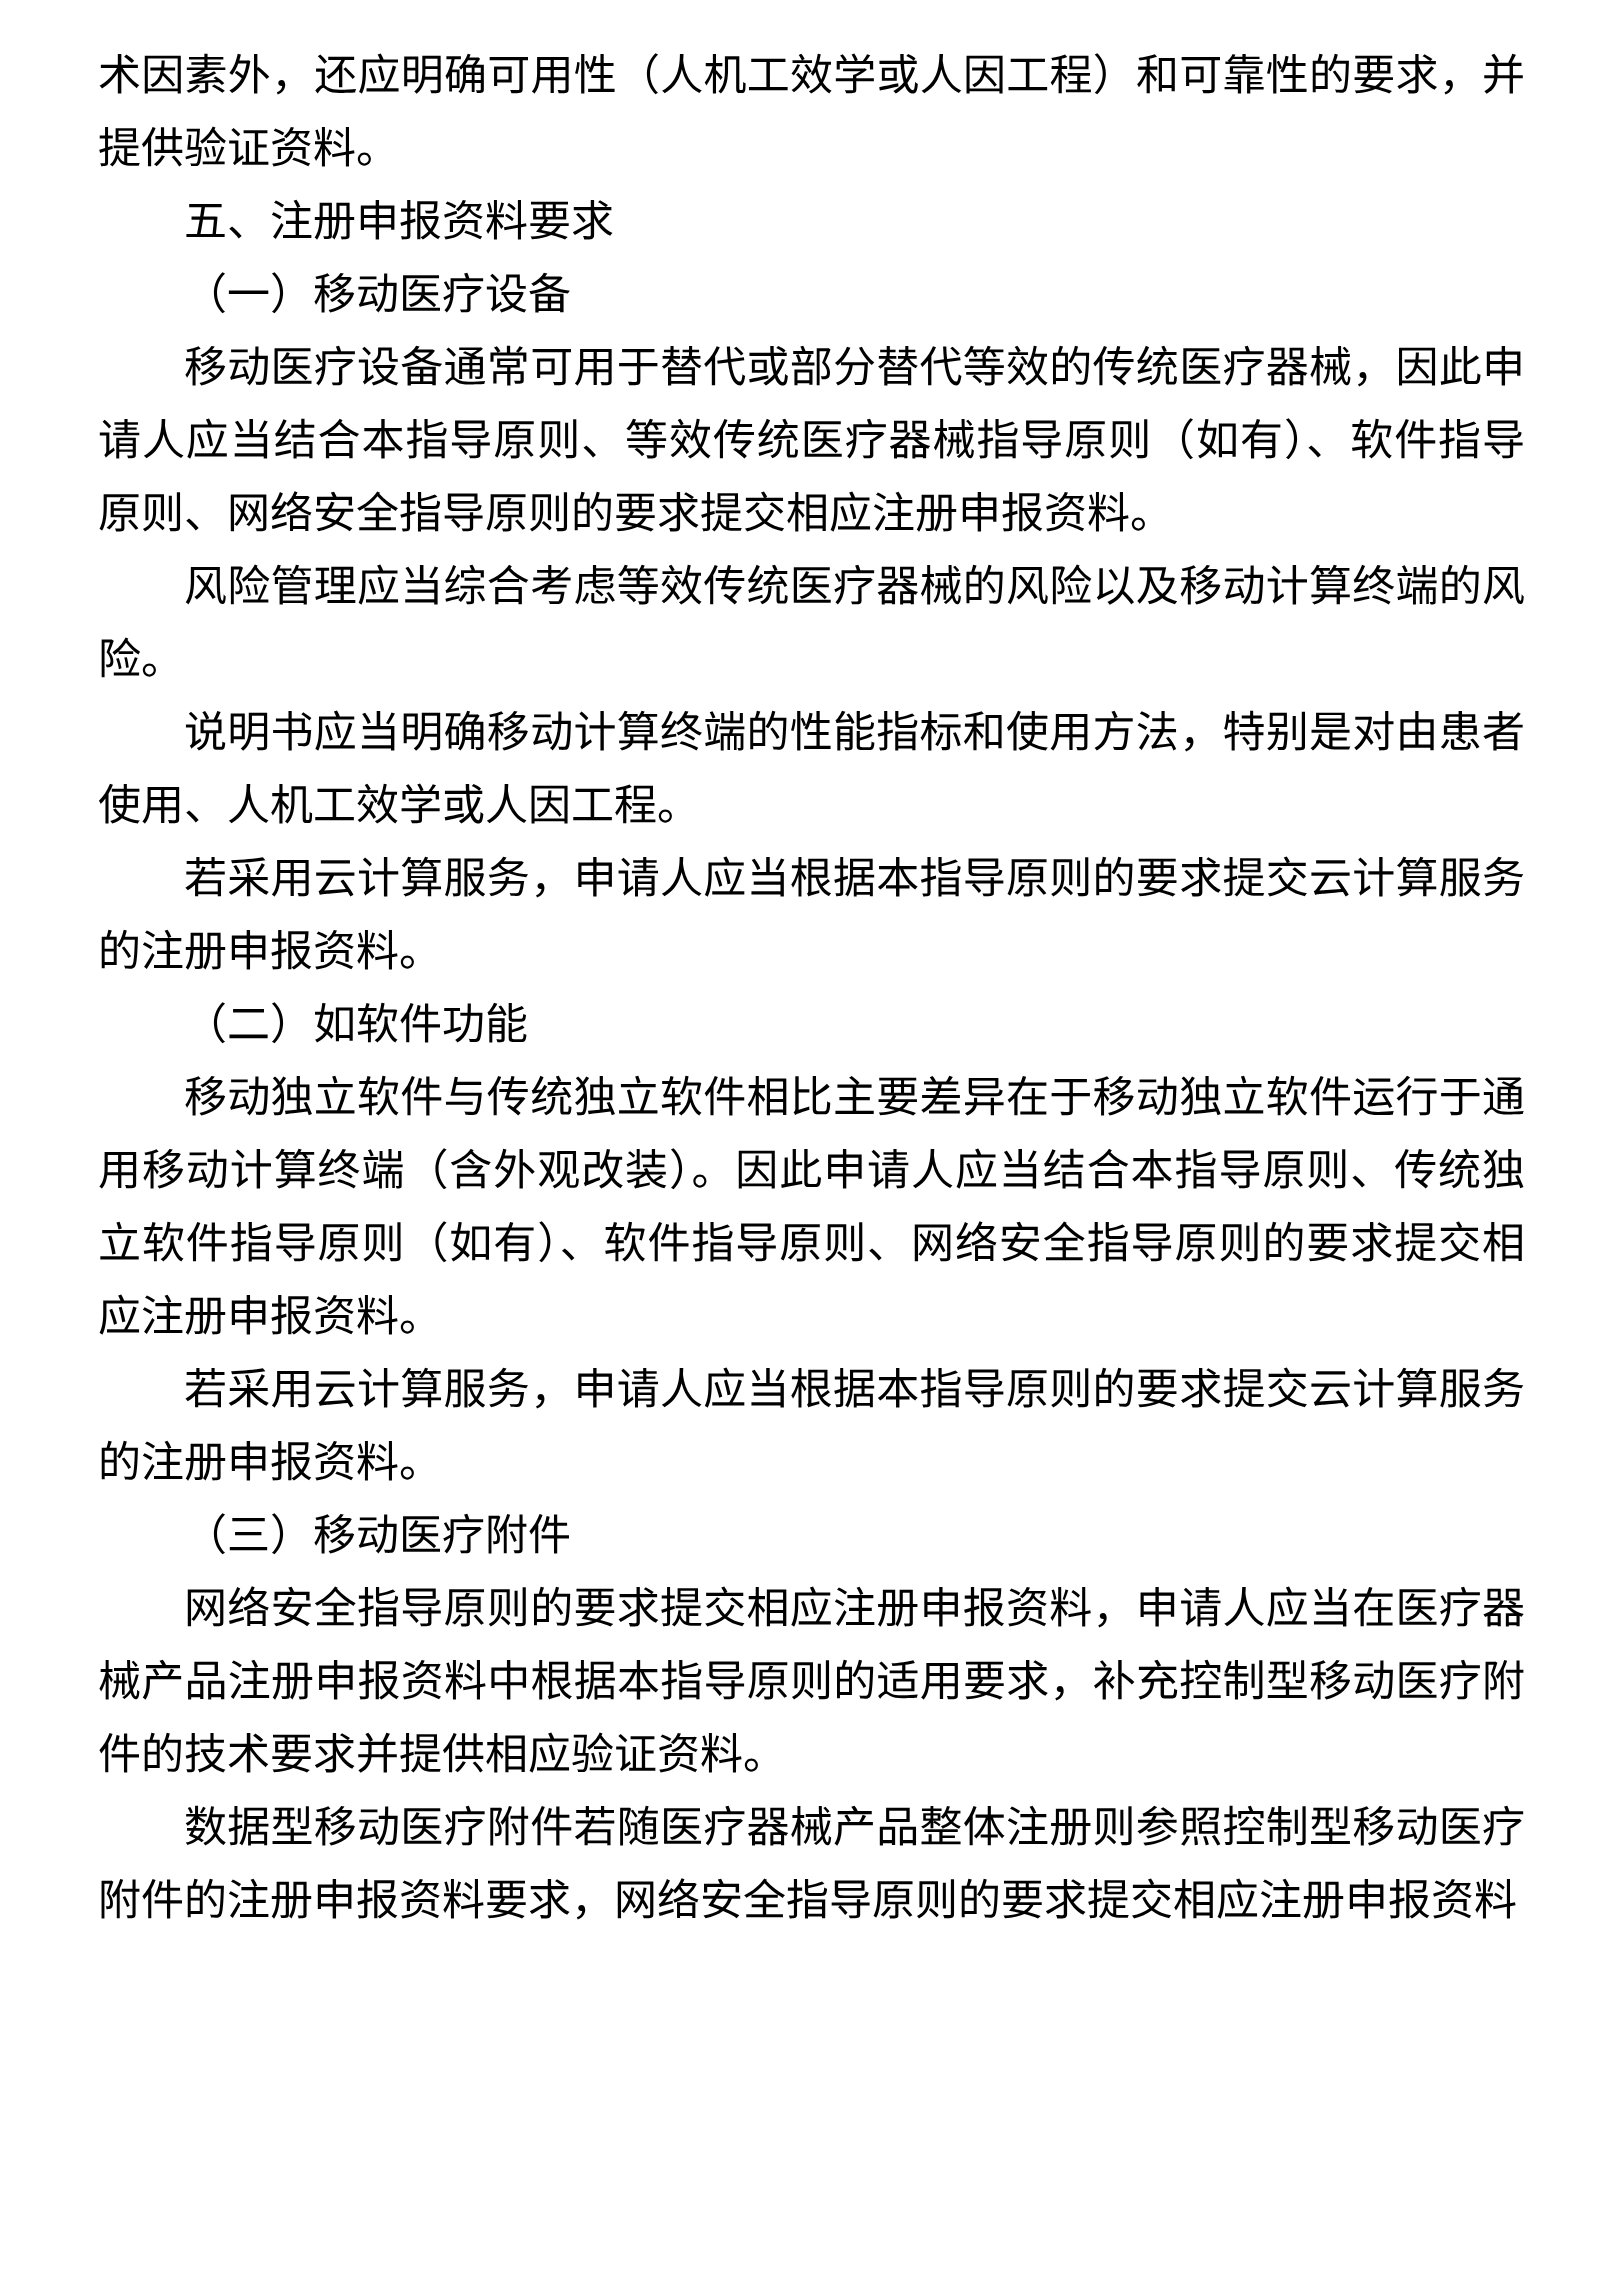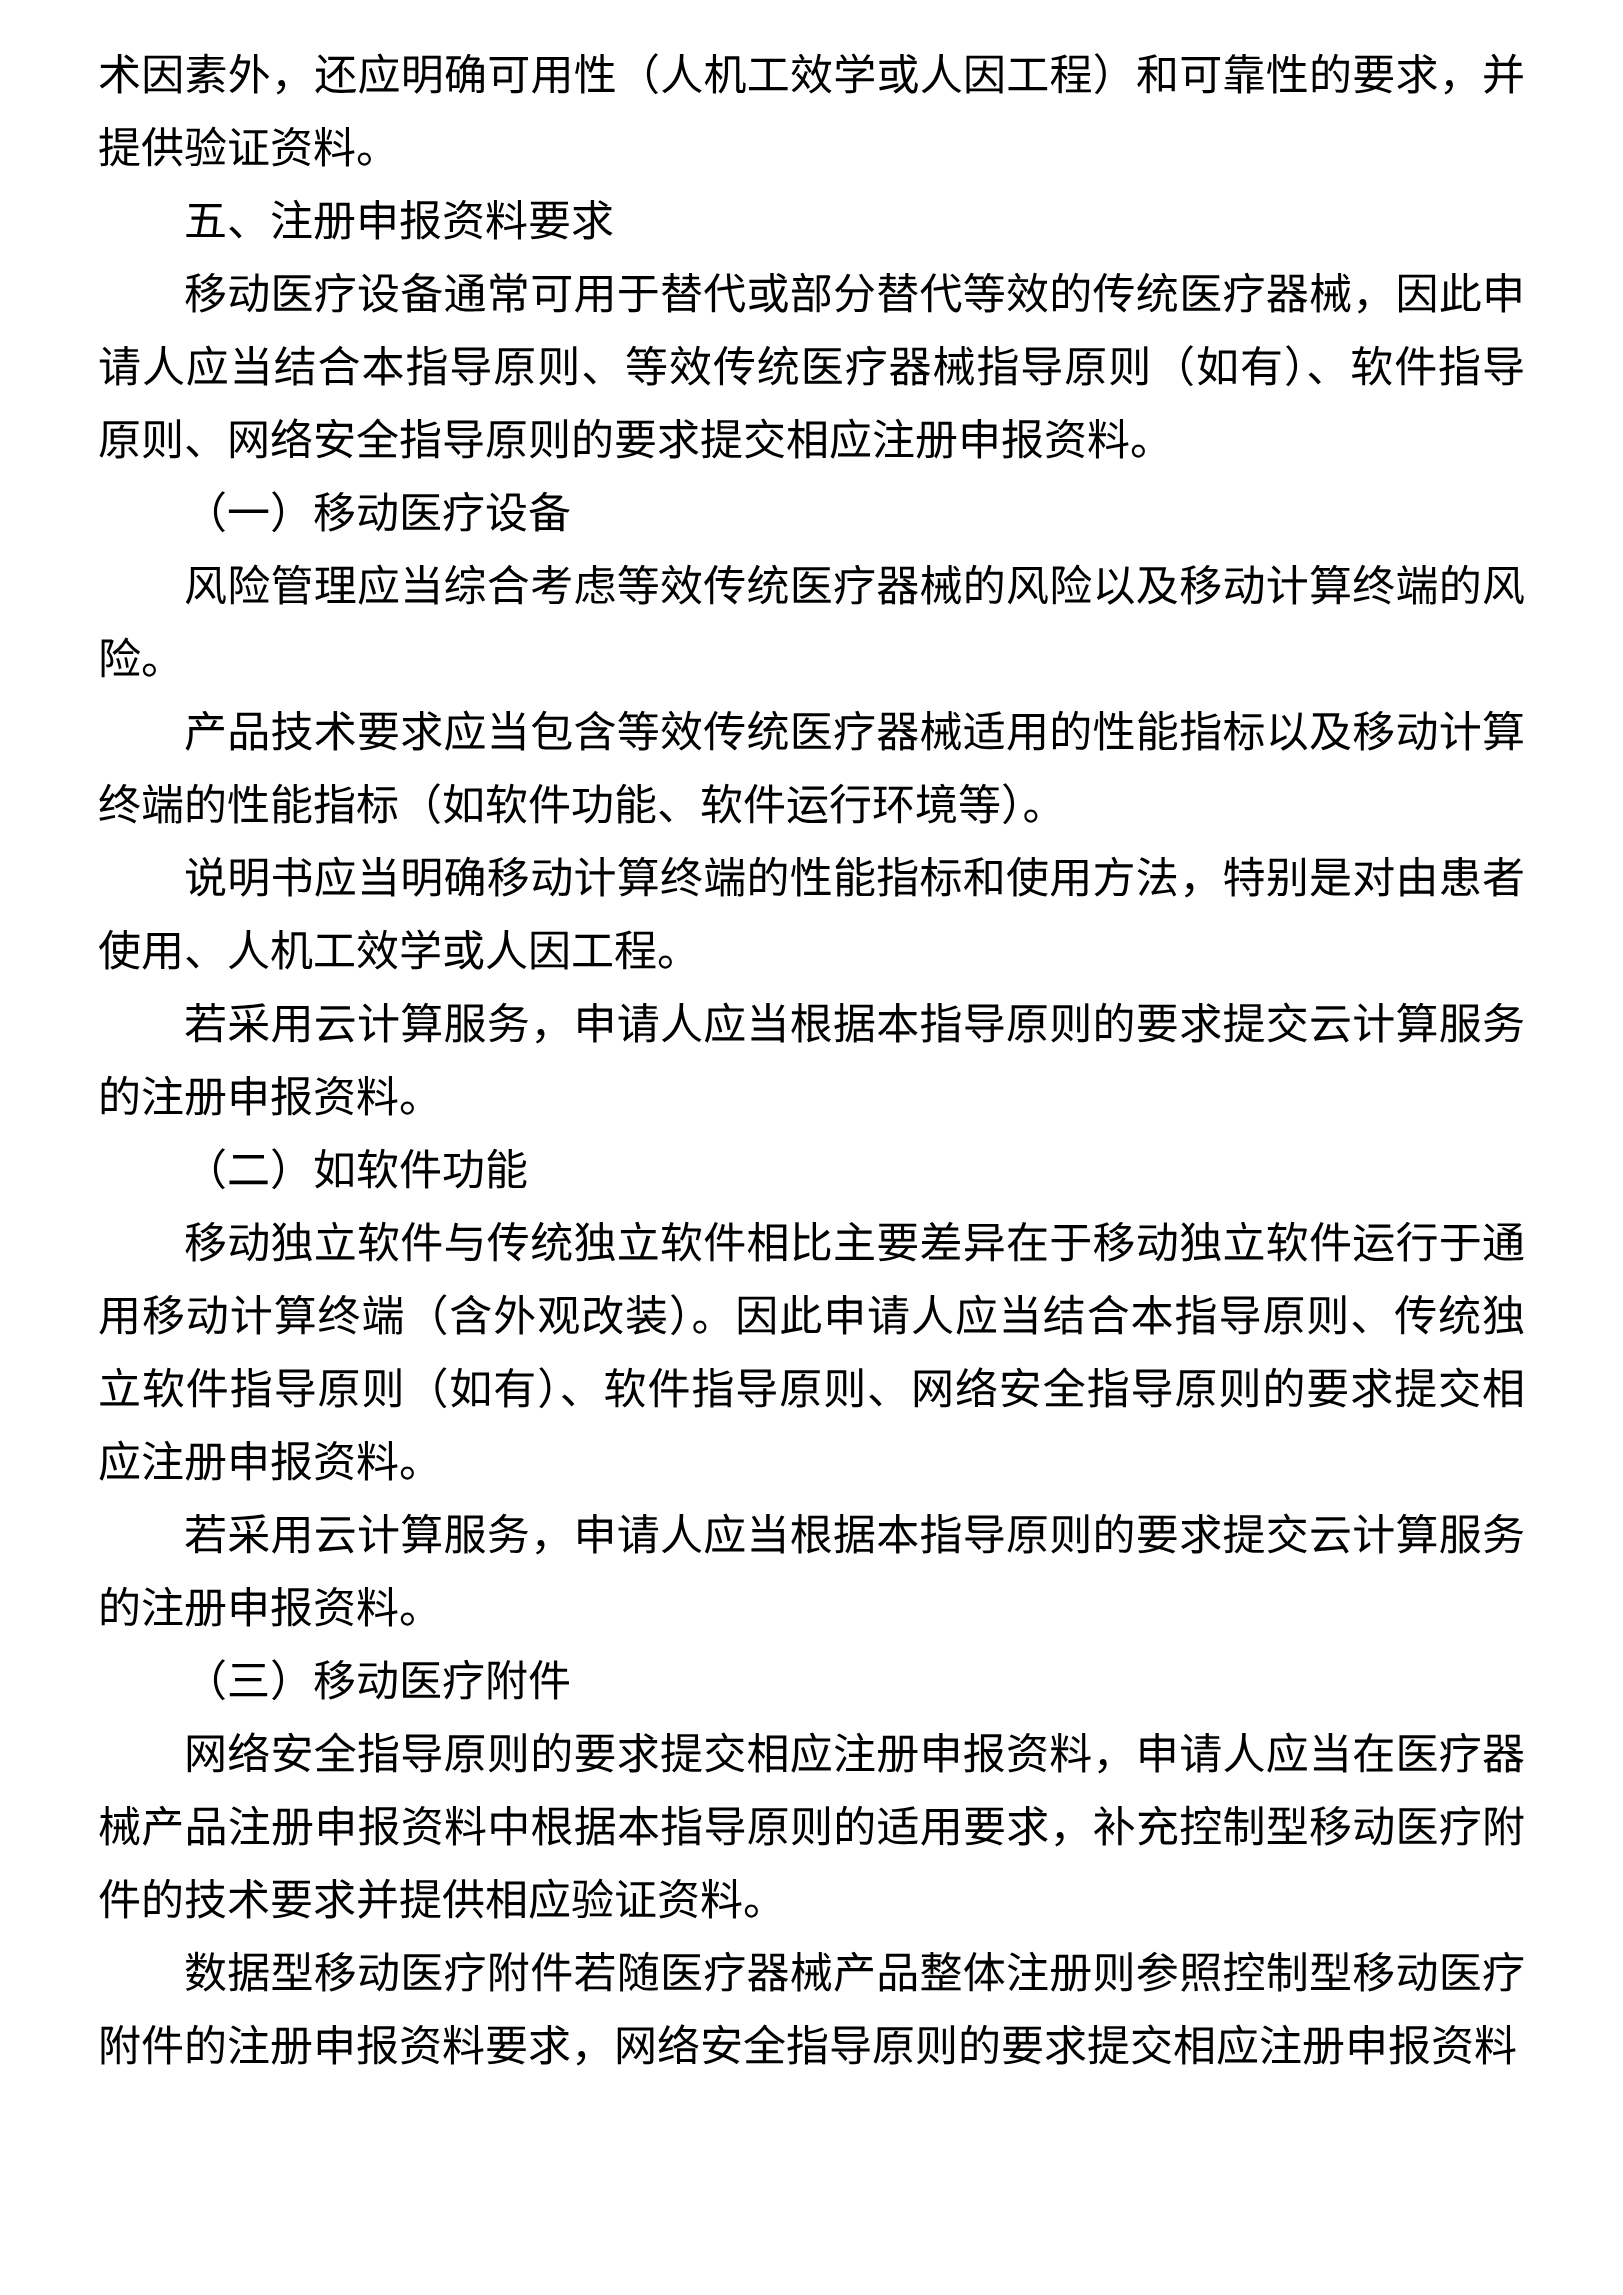--- a/index.html
+++ b/index.html
@@ -37,24 +37,23 @@
     text-indent: 2em;
   }
 </style>
 </head>
 <body>
 
 <div class="page" style="background: rgb(255, 255, 255);">
   <main class="text-block" style="color: rgb(0, 0, 0);">
       <p>术因素外，还应明确可用性（人机工效学或人因工程）和可靠性的要求，并提供验证资料。</p>
       <p class="indent">五、注册申报资料要求</p>
+      <p class="indent">（一）移动医疗设备</p>
       <p class="indent">移动医疗设备通常可用于替代或部分替代等效的传统医疗器械，因此申请人应当结合本指导原则、等效传统医疗器械指导原则（如有）、软件指导原则、网络安全指导原则的要求提交相应注册申报资料。</p>
-      <p class="indent">（一）移动医疗设备</p>
       <p class="indent">风险管理应当综合考虑等效传统医疗器械的风险以及移动计算终端的风险。</p>
-      <p class="indent">产品技术要求应当包含等效传统医疗器械适用的性能指标以及移动计算终端的性能指标（如软件功能、软件运行环境等）。</p>
       <p class="indent">说明书应当明确移动计算终端的性能指标和使用方法，特别是对由患者使用、人机工效学或人因工程。</p>
       <p class="indent">若采用云计算服务，申请人应当根据本指导原则的要求提交云计算服务的注册申报资料。</p>
       <p class="indent">（二）如软件功能</p>
       <p class="indent">移动独立软件与传统独立软件相比主要差异在于移动独立软件运行于通用移动计算终端（含外观改装）。因此申请人应当结合本指导原则、传统独立软件指导原则（如有）、软件指导原则、网络安全指导原则的要求提交相应注册申报资料。</p>
       <p class="indent">若采用云计算服务，申请人应当根据本指导原则的要求提交云计算服务的注册申报资料。</p>
       <p class="indent">（三）移动医疗附件</p>
       <p class="indent">网络安全指导原则的要求提交相应注册申报资料，申请人应当在医疗器械产品注册申报资料中根据本指导原则的适用要求，补充控制型移动医疗附件的技术要求并提供相应验证资料。</p>
       <p class="indent">数据型移动医疗附件若随医疗器械产品整体注册则参照控制型移动医疗附件的注册申报资料要求，网络安全指导原则的要求提交相应注册申报资料</p>
     </main>
 </div>

